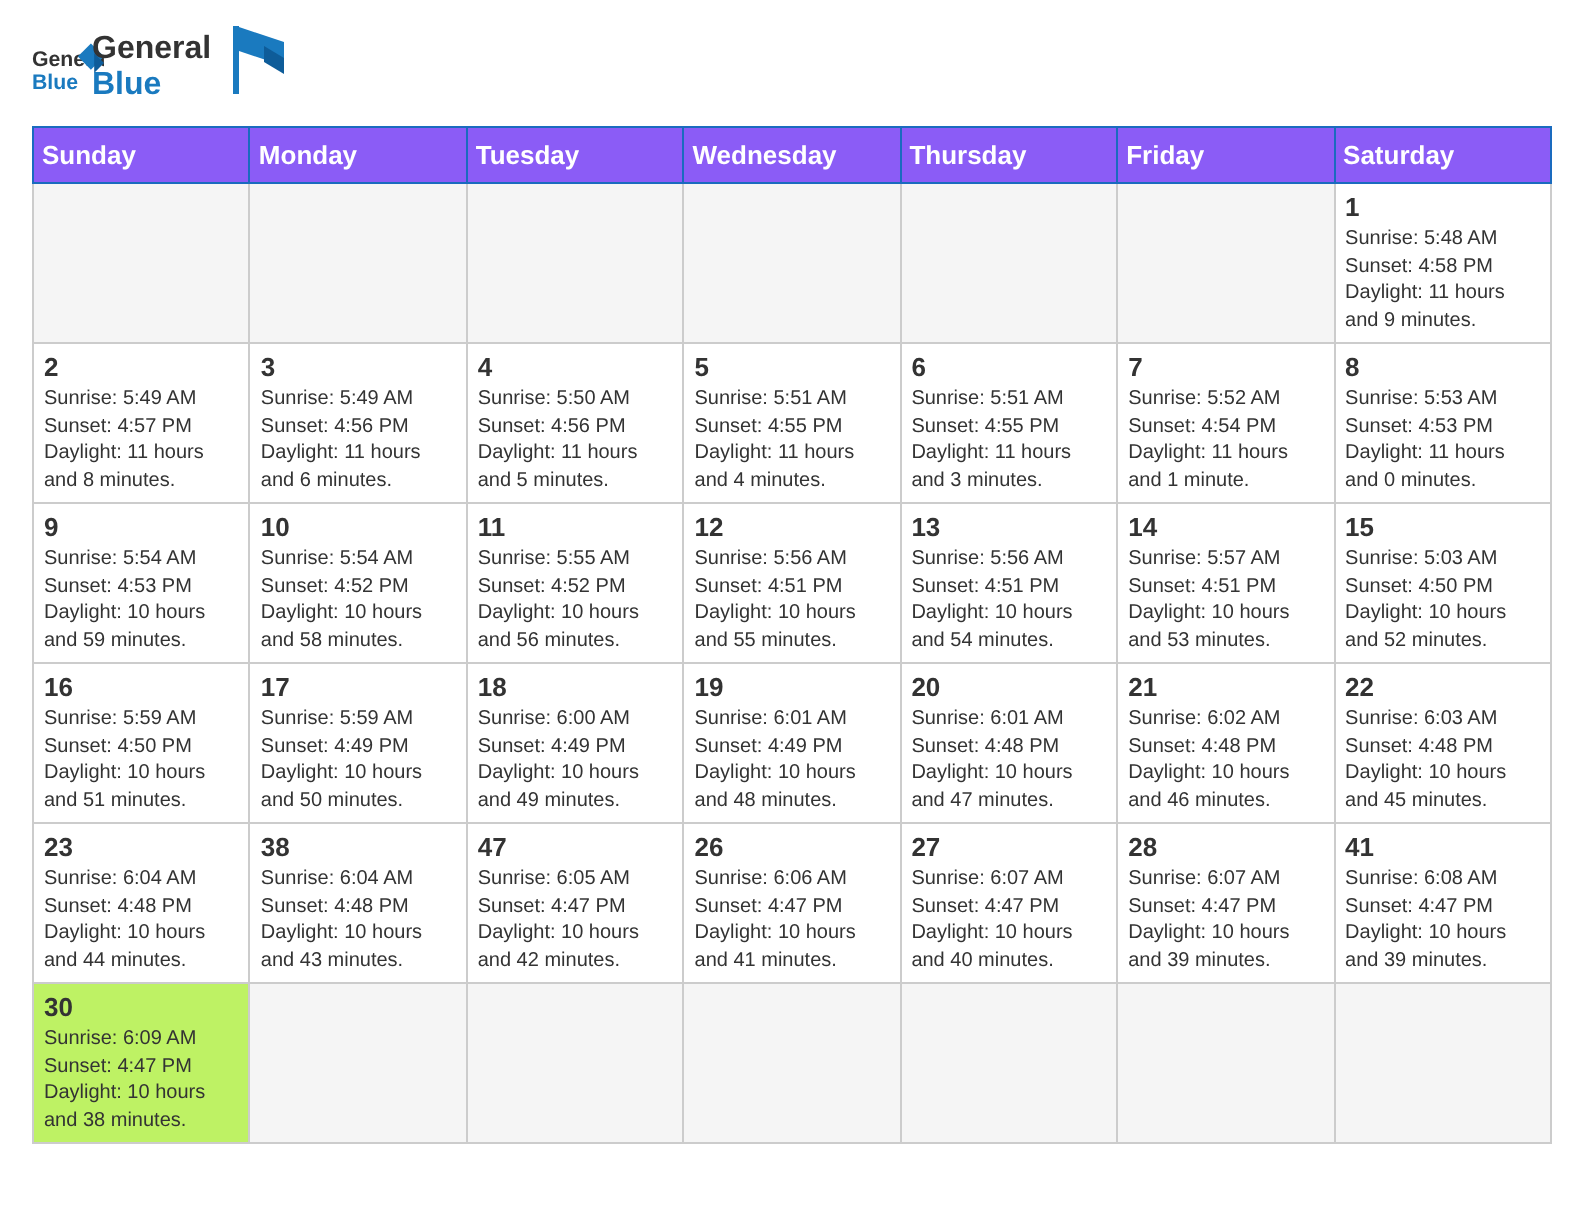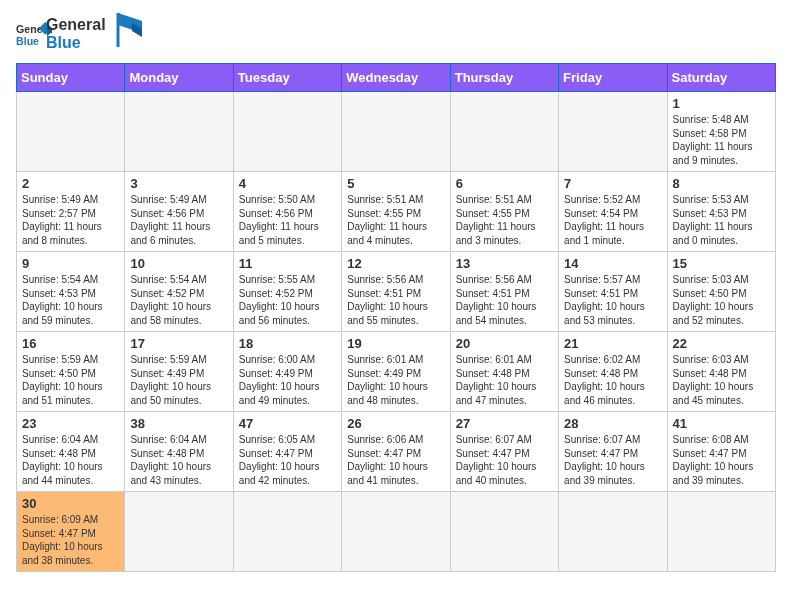--- a/index.html
+++ b/index.html
@@ -71,21 +71,21 @@
     }
     .day-info {
       font-size: 10px;
       line-height: 1.35;
       color: #333;
     }
     .last-row td {
       background: #f5f5f5;
     }
     .last-row td.has-data {
-      background: #fdba74;
+      background: #bef264;
     }
   </style>
 </head>
 <body>
 
 <div class="header">
   <div class="logo">
     <svg class="logo-icon" viewBox="0 0 44 34" xmlns="http://www.w3.org/2000/svg">
       <text x="0" y="16" font-size="13" font-weight="bold" fill="#333" font-family="Arial">General</text>
       <text x="0" y="30" font-size="13" font-weight="bold" fill="#1a7abf" font-family="Arial">Blue</text>
@@ -133,21 +133,21 @@
           <div class="day-info">Sunrise: 5:48 AM
 Sunset: 4:58 PM
 Daylight: 11 hours
 and 9 minutes.</div>
         </td>
       </tr>
       <tr>
         <td>
           <span class="day-number">2</span>
           <div class="day-info">Sunrise: 5:49 AM
-Sunset: 2:57 PM
+Sunset: 4:57 PM
 Daylight: 11 hours
 and 8 minutes.</div>
         </td>
         <td>
           <span class="day-number">3</span>
           <div class="day-info">Sunrise: 5:49 AM
 Sunset: 4:56 PM
 Daylight: 11 hours
 and 6 minutes.</div>
         </td>

